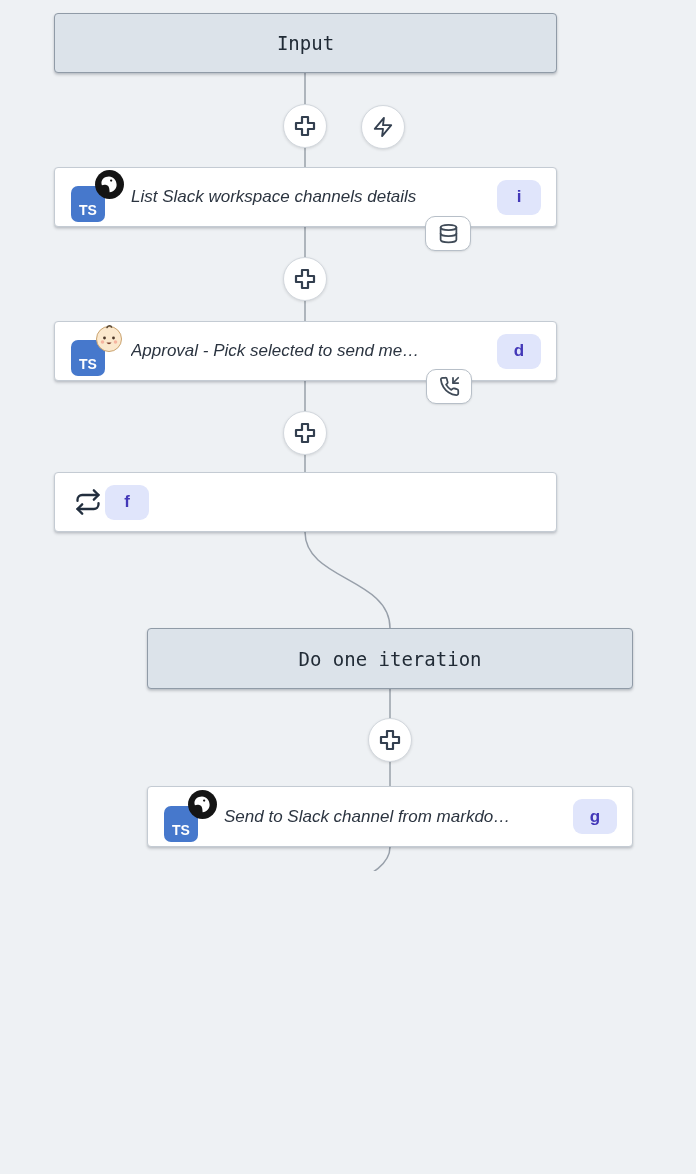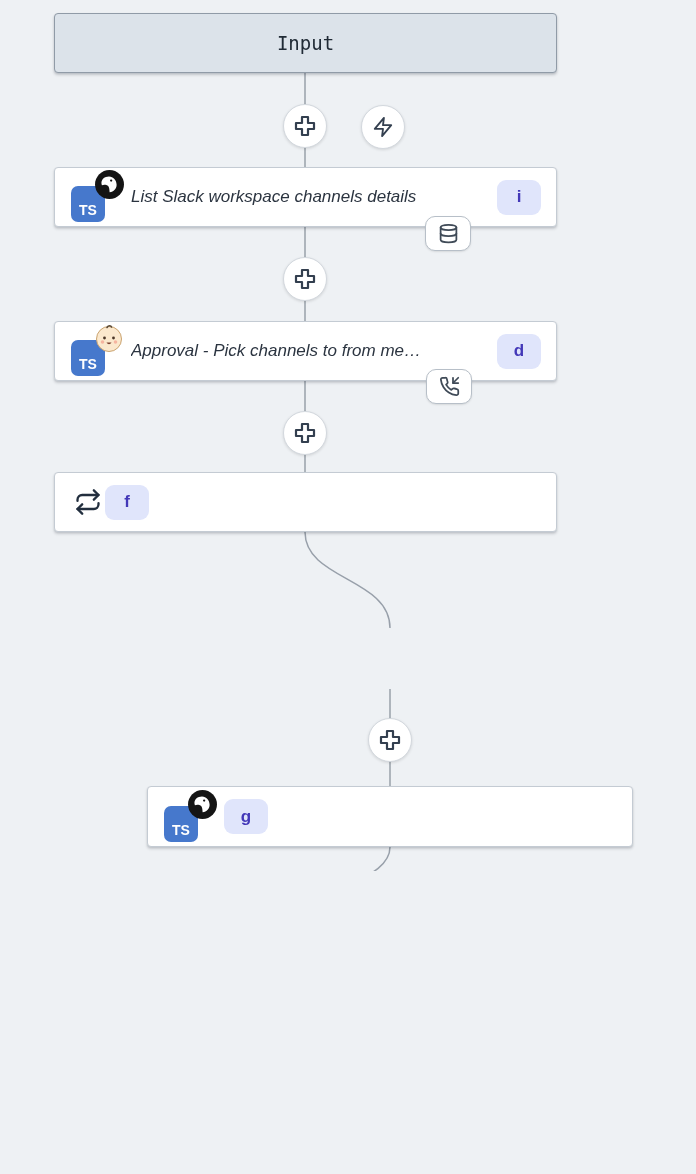--- a/index.html
+++ b/index.html
@@ -121,21 +121,21 @@
       <svg class="overlay" width="30" height="30" viewBox="0 0 30 30">
         <circle cx="15" cy="16" r="12.5" fill="#fbe8cd" stroke="#caa36f" stroke-width="1"></circle>
         <path d="M13 4.5c1.5-2.5 4-2 4.5-.5" fill="none" stroke="#5b4a36" stroke-width="1.6" stroke-linecap="round"></path>
         <circle cx="10.5" cy="15" r="1.4" fill="#4a3526"></circle>
         <circle cx="19.5" cy="15" r="1.4" fill="#4a3526"></circle>
         <circle cx="8.5" cy="19" r="1.8" fill="#f6b5a0"></circle>
         <circle cx="21.5" cy="19" r="1.8" fill="#f6b5a0"></circle>
         <path d="M12.5 19.5c1.5 2.2 3.5 2.2 5 0z" fill="#7a4030"></path>
       </svg>
     </span>
-    <span class="title">Approval - Pick channels to from me…</span>
+    <span class="title">Approval - Pick selected to send me…</span>
     <span class="badge">d</span>
   </div>
   <div class="chip pos-chip-phone">
     <svg width="21" height="21" viewBox="0 0 24 24" fill="none" stroke="#3f4a57" stroke-width="2" stroke-linecap="round" stroke-linejoin="round">
       <polyline points="16 2 16 8 22 8"></polyline>
       <line x1="22" y1="2" x2="16" y2="8"></line>
       <path d="M22 16.92v3a2 2 0 0 1-2.18 2 19.79 19.79 0 0 1-8.63-3.07 19.5 19.5 0 0 1-6-6 19.79 19.79 0 0 1-3.07-8.67A2 2 0 0 1 4.11 2h3a2 2 0 0 1 2 1.72 12.84 12.84 0 0 0 .7 2.81 2 2 0 0 1-.45 2.11L8.09 9.91a16 16 0 0 0 6 6l1.27-1.27a2 2 0 0 1 2.11-.45 12.84 12.84 0 0 0 2.81.7A2 2 0 0 1 22 16.92z"></path>
     </svg>
   </div>
 
@@ -150,36 +150,40 @@
       <svg width="28" height="28" viewBox="0 0 24 24" fill="none" stroke="#222e3e" stroke-width="2" stroke-linecap="round" stroke-linejoin="round">
         <path d="m17 2 4 4-4 4"></path>
         <path d="M3 11v-1a4 4 0 0 1 4-4h14"></path>
         <path d="m7 22-4-4 4-4"></path>
         <path d="M21 13v1a4 4 0 0 1-4 4H3"></path>
       </svg>
     </span>
     <span class="badge">f</span>
   </div>
 
+  <div class="gbox pos-loop">
+    <span class="mono-label">Do one iteration</span>
+  </div>
 
   <button class="circle-btn pos-plus4">
     <svg width="24" height="24" viewBox="0 0 24 24">
       <path d="M9 3 H15 V9 H21 V15 H15 V21 H9 V15 H3 V9 H9 Z" fill="#fff" stroke="#333f4f" stroke-width="2.2" stroke-linejoin="round"></path>
     </svg>
   </button>
 
   <div class="node pos-n4">
     <span class="icon-cluster">
       <span class="ts-badge">TS</span>
       <svg class="overlay" width="31" height="31" viewBox="0 0 30 30">
         <circle cx="15" cy="15" r="14" fill="#141414"></circle>
         <path d="M14.5 7.2c-4.2 0-7.3 2.7-7.3 6.3 0 .8.2 1.6.5 2.2.9-.5 2.1-.7 3.3-.5 3.1.5 3.7 2.3 3.9 4.9l.2 2.5c4-.5 6.8-3.5 6.8-7.3 0-4.5-3.2-8.1-7.4-8.1z" fill="#fff"></path>
         <circle cx="16.6" cy="11.2" r="1.1" fill="#141414"></circle>
       </svg>
     </span>
+    <span class="title">Send to Slack channel from markdo…</span>
     <span class="badge">g</span>
   </div>
 
   <button class="circle-btn pos-plus5">
     <svg width="24" height="24" viewBox="0 0 24 24">
       <path d="M9 3 H15 V9 H21 V15 H15 V21 H9 V15 H3 V9 H9 Z" fill="#fff" stroke="#333f4f" stroke-width="2.2" stroke-linejoin="round"></path>
     </svg>
   </button>
 
   <div class="gbox pos-collect">

